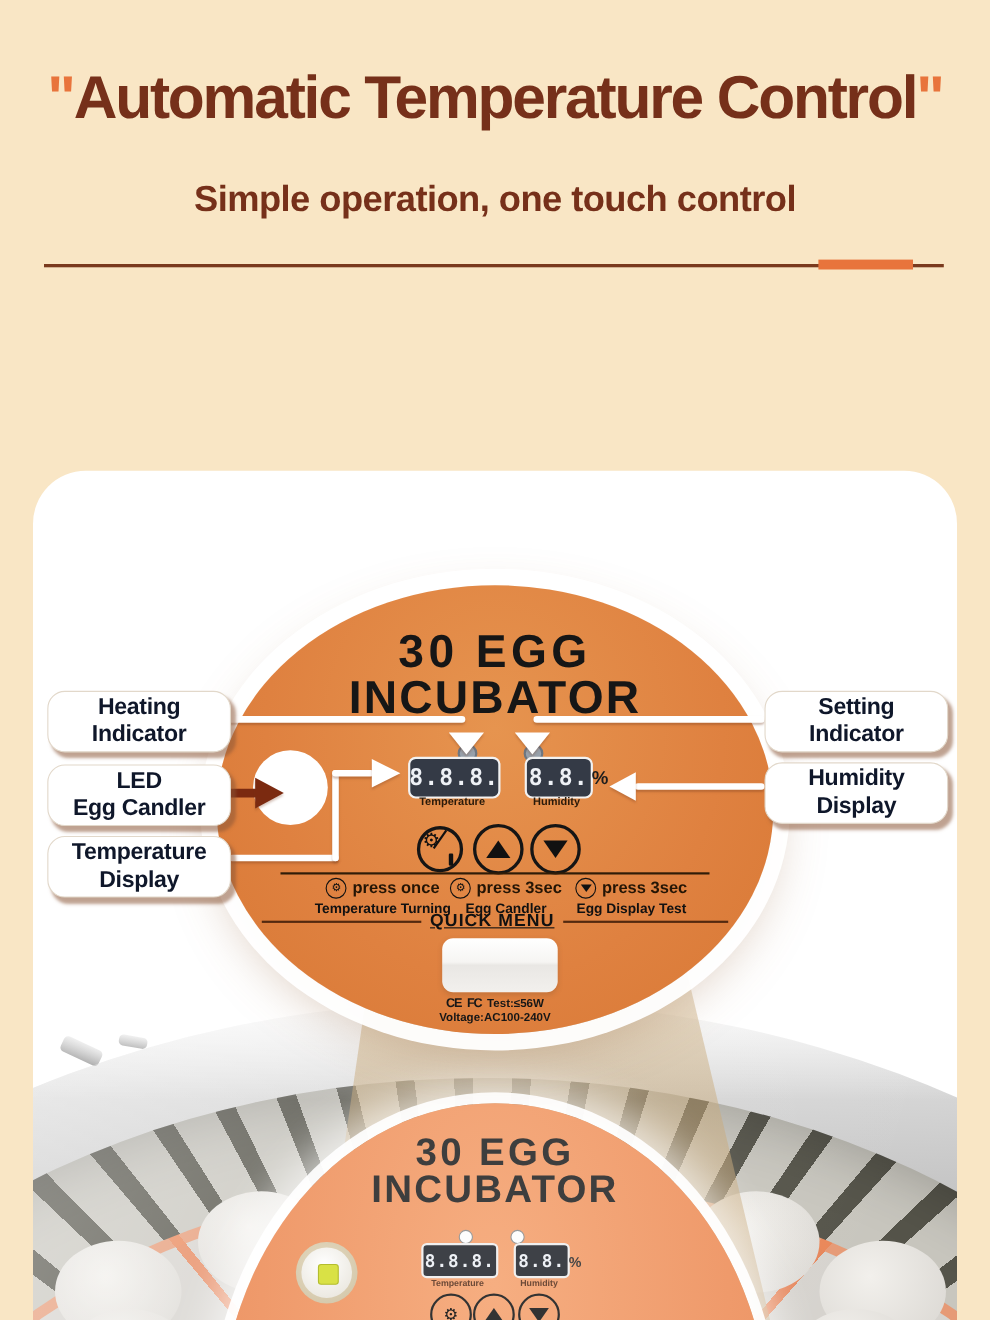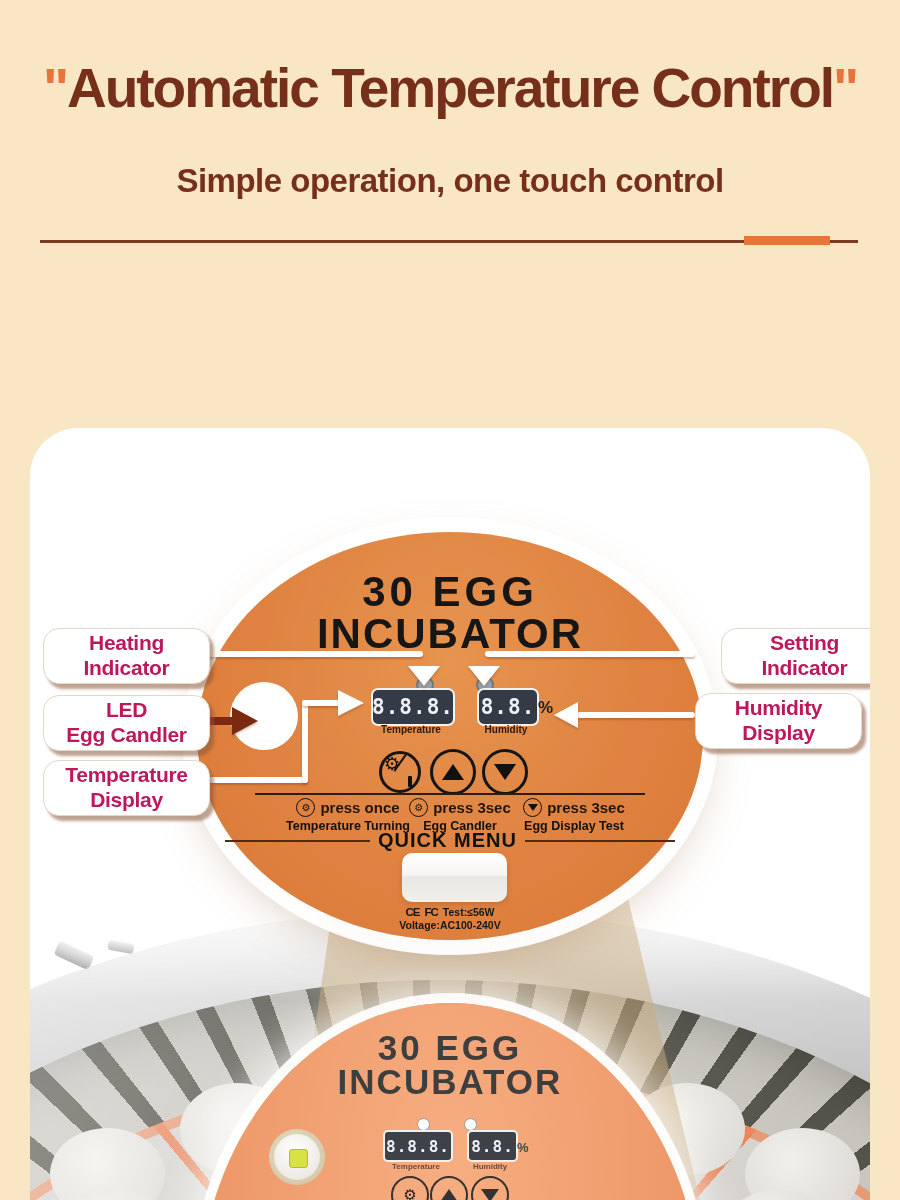--- a/index.html
+++ b/index.html
@@ -97,21 +97,21 @@
   .legend .press-row{display:flex;align-items:center;justify-content:center;gap:5px;}
   .legend .micro-icon{width:17px;height:17px;border-radius:50%;border:1.5px solid #111;
       display:flex;align-items:center;justify-content:center;flex:0 0 auto;}
   .legend .micro-icon span{font-size:10px;line-height:1;color:#111;}
   .legend .press{font-size:15px;font-weight:bold;color:#241505;}
   .legend .lab{margin-top:2px;font-size:12.5px;font-weight:bold;color:#111;}
   .tri-mini{width:0;height:0;border-left:5px solid transparent;border-right:5px solid transparent;border-top:7px solid #111;}
   .quickmenu{position:absolute;left:0;top:297px;width:506px;display:flex;align-items:center;justify-content:center;gap:8px;}
   .quickmenu .line{height:2px;background:#53290f;flex:0 0 auto;}
   .quickmenu .line.l{width:145px;} .quickmenu .line.r{width:150px;}
-  .quickmenu .txt{font-size:20px;font-weight:bold;letter-spacing:1px;color:#111;}
+  .quickmenu .txt{font-size:16px;font-weight:bold;letter-spacing:1px;color:#111;text-decoration:underline;}
   .handle{position:absolute;left:205px;top:321px;width:105px;height:49px;border-radius:10px;
       background:linear-gradient(#ffffff 0%,#f6f5f3 44%,#e9e7e4 50%,#f2f0ed 100%);
       box-shadow:0 2px 5px rgba(120,80,50,.25);}
   .cert{position:absolute;left:0;top:374px;width:506px;text-align:center;line-height:1.15;
       font-size:10.5px;font-weight:bold;color:#171717;}
   .cert .mark{letter-spacing:-1px;margin-right:5px;font-size:11.5px;}
 
   
   .candler-big{position:absolute;left:200px;top:254px;width:68px;height:68px;border-radius:50%;
       background:#ffffff;z-index:5;}
@@ -121,21 +121,21 @@
   .a-down{border-left:16px solid transparent;border-right:16px solid transparent;border-top:20px solid #fff;}
   .a-left{border-top:13px solid transparent;border-bottom:13px solid transparent;border-right:24px solid #fff;}
   .a-right{border-top:13px solid transparent;border-bottom:13px solid transparent;border-left:26px solid #fff;}
   .a-right-maroon{border-top:14px solid transparent;border-bottom:14px solid transparent;border-left:26px solid #7b2a10;}
   .mline{position:absolute;background:#7b2a10;border-radius:2px;z-index:5;}
 
   
   .callout{position:absolute;width:165px;height:54px;background:#ffffff;border:1px solid #e2d8ca;
       border-radius:16px;z-index:6;display:flex;flex-direction:column;align-items:center;justify-content:center;
       box-shadow:4px 5px 3px rgba(139,85,55,.55);
-      font-size:21px;font-weight:bold;color:#be185d;line-height:1.18;text-align:center;letter-spacing:-.3px;}
+      font-size:21px;font-weight:bold;color:#0f172a;line-height:1.18;text-align:center;letter-spacing:-.3px;}
 </style>
 </head>
 <body>
 
 <div id="stage">
 
   <div class="title"><span class="q">"</span><span>Automatic Temperature Control</span><span class="q">"</span></div>
   <div class="subtitle">Simple operation, one touch control</div>
   <div class="rule"></div>
   <div class="rule-accent"></div>
@@ -285,21 +285,21 @@
       <div>Indicator</div>
     </div>
     <div class="callout" style="left:13px;top:267px;">
       <div>LED</div>
       <div>Egg Candler</div>
     </div>
     <div class="callout" style="left:13px;top:332px;">
       <div>Temperature</div>
       <div>Display</div>
     </div>
-    <div class="callout" style="left:665px;top:200px;margin-left:26px;">
+    <div class="callout" style="left:665px;top:200px;">
       <div>Setting</div>
       <div>Indicator</div>
     </div>
     <div class="callout" style="left:665px;top:265px;">
       <div>Humidity</div>
       <div>Display</div>
     </div>
 
   </div>
 </div>

